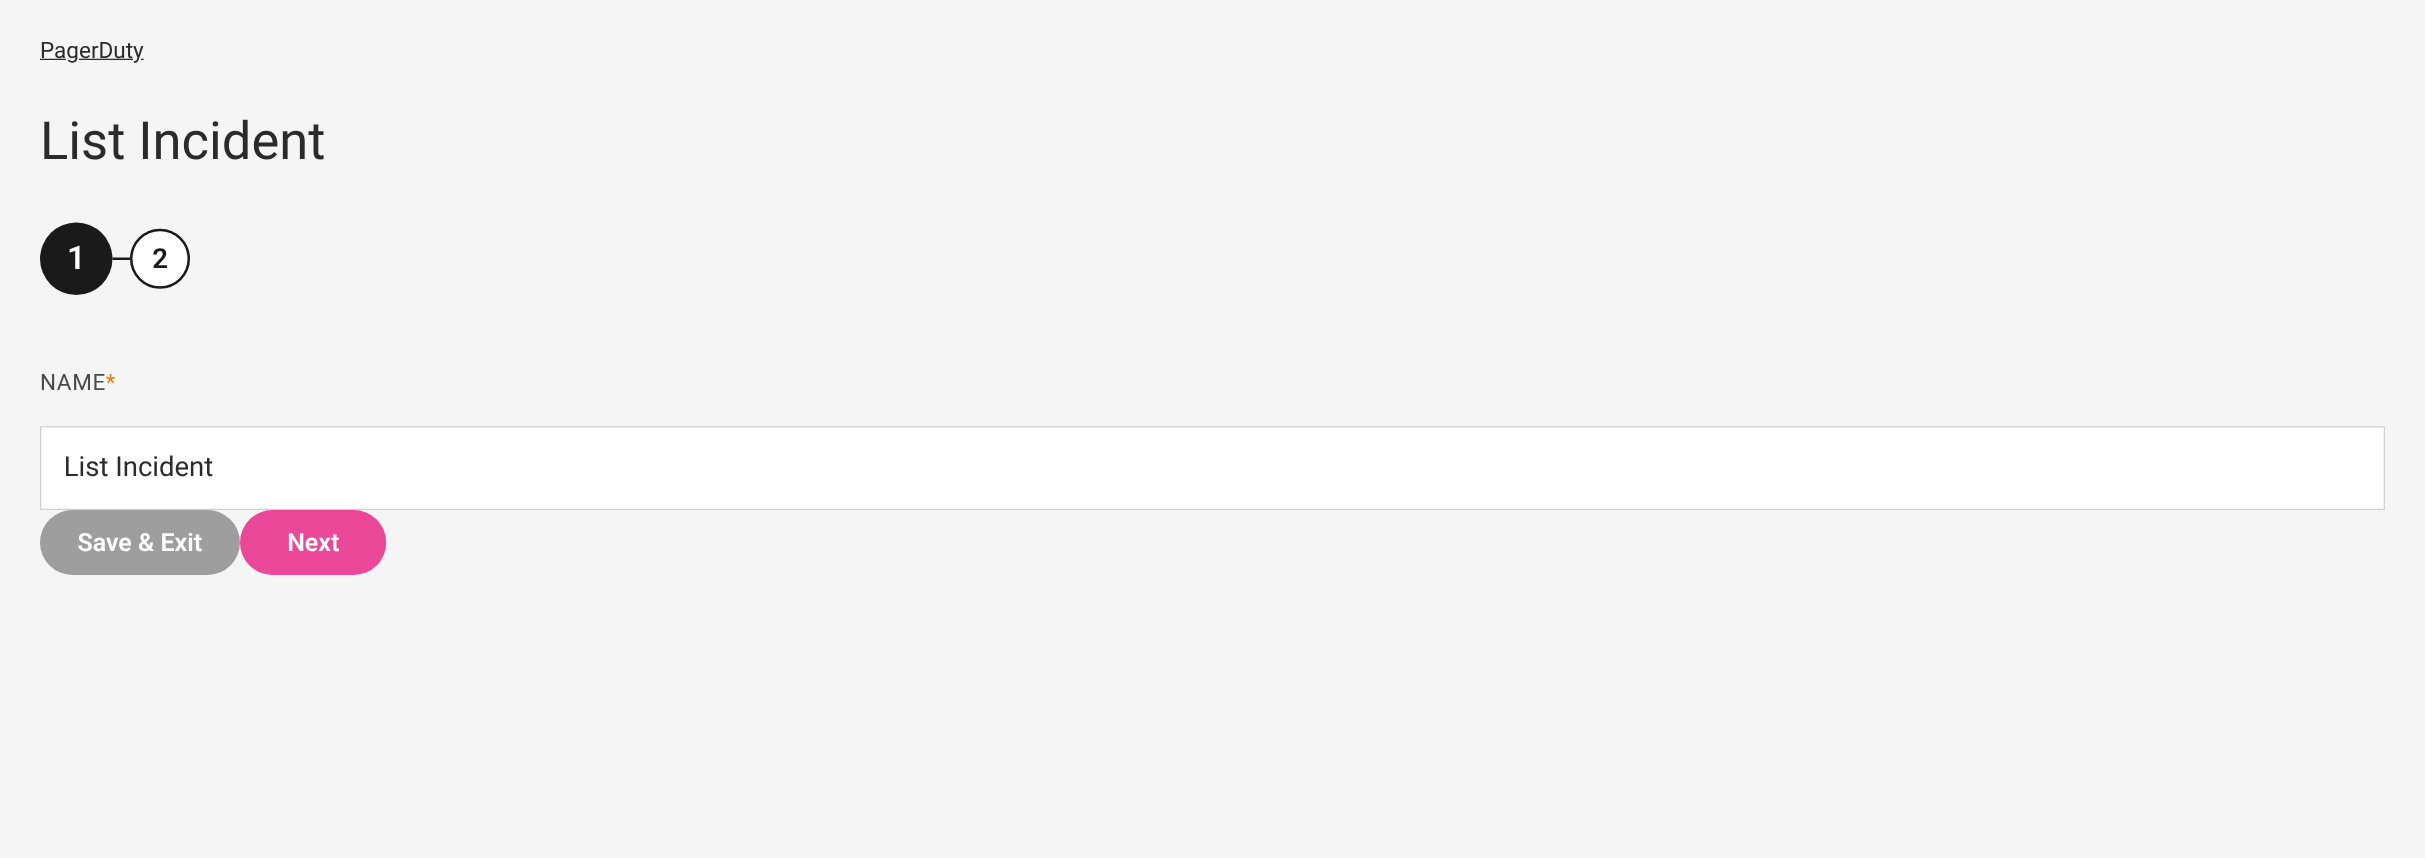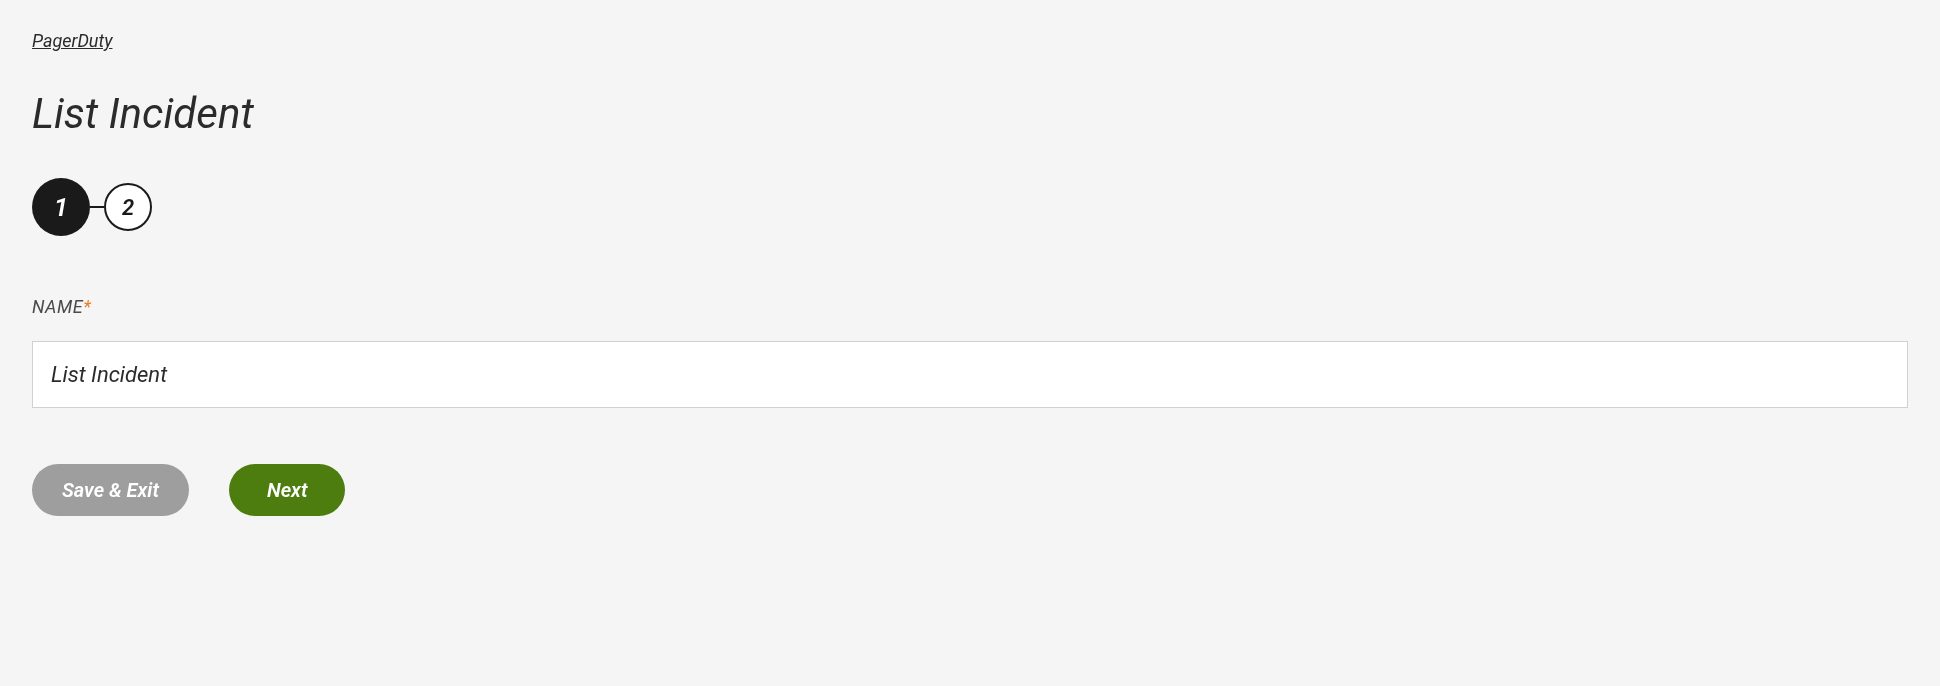--- a/index.html
+++ b/index.html
@@ -1,19 +1,18 @@
 <!DOCTYPE html>
 <html><head>
   <meta charset="utf-8">
   <style>
     * {
       box-sizing: border-box;
       margin: 0;
       padding: 0;
-      font-style: italic;
     }
     body {
       font-family: -apple-system, BlinkMacSystemFont, "Segoe UI", Roboto, "Helvetica Neue", Arial, sans-serif;
       background-color: #f5f5f5;
       padding: 30px 32px;
       color: #2b2b2b;
     }
     .breadcrumb-link {
       font-size: 18px;
       color: #2b2b2b;
@@ -56,21 +55,20 @@
       width: 48px;
       height: 48px;
       font-size: 22px;
     }
     .step-connector {
       width: 14px;
       height: 2px;
       background-color: #1a1a1a;
     }
     .form-group {
-      margin-bottom: 56px;
     }
     .form-label {
       font-size: 18px;
       color: #4a4a4a;
       letter-spacing: 0.5px;
       display: inline-block;
       margin-bottom: 24px;
     }
     .required-asterisk {
       color: #e67e22;
@@ -81,38 +79,37 @@
       padding: 20px 18px;
       font-size: 22px;
       color: #2b2b2b;
       background-color: #ffffff;
       border: 1px solid #d0d0d0;
       outline: none;
       font-family: inherit;
     }
     .button-row {
       display: flex;
-      gap: 40px;
       align-items: center;
     }
     .btn {
       border: none;
       border-radius: 999px;
       padding: 14px 30px;
       font-size: 20px;
       font-weight: 600;
       color: #ffffff;
       cursor: pointer;
       font-family: inherit;
     }
     .btn-gray {
       background-color: #9e9e9e;
     }
     .btn-orange {
-      background-color: #4d7c0f;
+      background-color: #ec4899;
       padding: 14px 38px;
     }
   </style>
 </head>
 <body>
 
 
 
 <a class="breadcrumb-link">PagerDuty</a>
 

